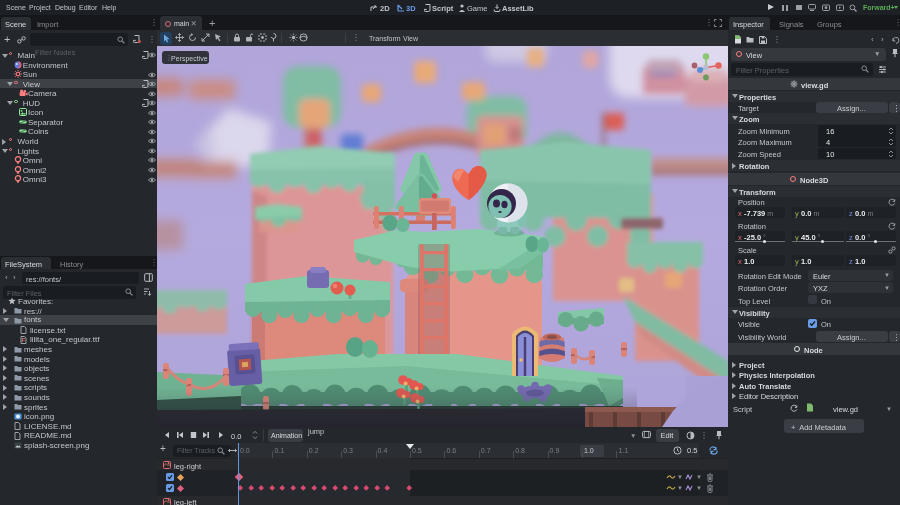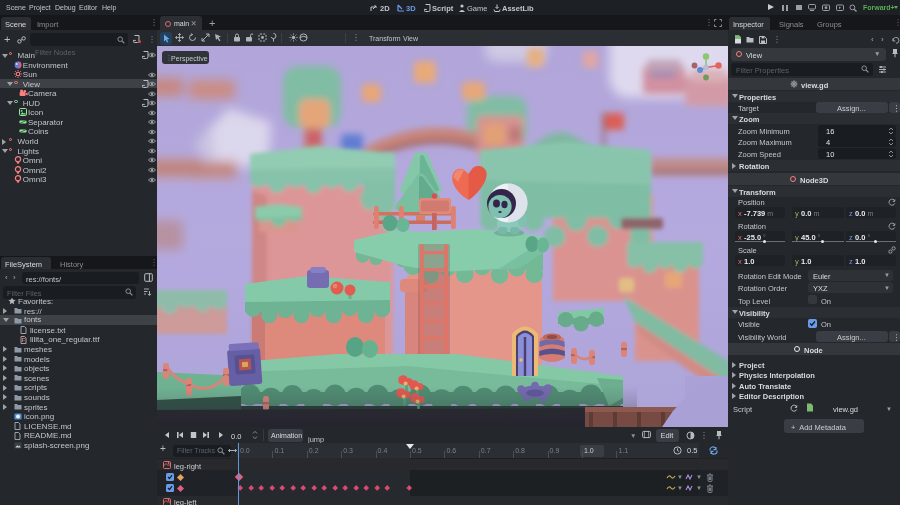--- a/index.html
+++ b/index.html
@@ -716,21 +716,21 @@
 <svg class="ab" style="left:60px;top:4px" width="8" height="8" viewBox="0 0 8 8">
       <path d="M2,1 L6,4 L2,7 Z" fill="#c3c6ca"></path>
     </svg>
 <div class="ab t75" style="left:74px;top:4.5px;color:#d7dade">0.0</div>
 <svg class="ab" style="left:95px;top:3px" width="6" height="10" viewBox="0 0 6 10">
       <path d="M1,3.4 L3,1.4 L5,3.4 M1,6.6 L3,8.6 L5,6.6" stroke="#8b8f94" fill="none"></path>
     </svg>
 <div class="ab" style="left:106px;top:2px;width:1px;height:12px;background:#373b40"></div>
 <div class="ab" style="left:111px;top:1.5px;width:35px;height:13px;background:#3a3e44;border-radius:3px"></div>
 <div class="ab t7" style="left:114px;top:4.5px;color:#d7dade">Animation</div>
-<div class="ab t75" style="left:151px;top:8px;color:#c3c6ca">jump</div>
+<div class="ab t75" style="left:151px;top:0;color:#c3c6ca">jump</div>
 <div class="ab t8 dim" style="left:473px;top:3.5px;font-size:6.5px">▼</div>
 <svg class="ab" style="left:485px;top:3px" width="9" height="9" viewBox="0 0 9 9">
       <rect x="0.6" y="1.4" width="7.8" height="6.2" rx="1" fill="none" stroke="#b8bdc2"></rect>
       <path d="M2.4,1.4 V7.6 M6.6,1.4 V7.6" stroke="#b8bdc2" stroke-width="0.7"></path>
     </svg>
 <div class="ab" style="left:499px;top:1.5px;width:23px;height:13px;background:#3a3e44;border-radius:3px"></div>
 <div class="ab t75" style="left:503.5px;top:4px;color:#d7dade">Edit</div>
 <svg class="ab" style="left:529px;top:3.5px" width="9" height="9" viewBox="0 0 9 9">
       <circle cx="4.5" cy="4.5" r="3.5" fill="none" stroke="#b8bdc2"></circle>
       <path d="M4.5,1 A3.5,3.5 0 0 1 4.5,8 Z" fill="#b8bdc2"></path>
@@ -1012,21 +1012,21 @@
 <div class="ab" style="left:728px;top:342.5px;width:172px;height:12px;background:#34383d"></div>
 <span class="ab" style="left:794.0px;top:346.0px;width:6.4px;height:6.4px;border:1.7px solid #e8eaec;border-radius:50%"></span>
 <div class="ab t75" style="left:804.0px;top:345.5px;color:#d7dade;font-weight:bold">Node</div>
 <span class="ab" style="left:732px;top:361.5px;width:0;height:0;border-top:3px solid transparent;border-bottom:3px solid transparent;border-left:4px solid #9ea3a8"></span>
 <div class="ab t75" style="left:739px;top:360.5px;color:#d7dade;font-weight:bold">Project</div>
 <span class="ab" style="left:732px;top:372.0px;width:0;height:0;border-top:3px solid transparent;border-bottom:3px solid transparent;border-left:4px solid #9ea3a8"></span>
 <div class="ab t75" style="left:739px;top:371.0px;color:#d7dade;font-weight:bold">Physics Interpolation</div>
 <span class="ab" style="left:732px;top:382.5px;width:0;height:0;border-top:3px solid transparent;border-bottom:3px solid transparent;border-left:4px solid #9ea3a8"></span>
 <div class="ab t75" style="left:739px;top:381.5px;color:#d7dade;font-weight:bold">Auto Translate</div>
 <span class="ab" style="left:732px;top:393.0px;width:0;height:0;border-top:3px solid transparent;border-bottom:3px solid transparent;border-left:4px solid #9ea3a8"></span>
-<div class="ab t75" style="left:739px;top:392.0px;color:#d7dade;font-weight:bold">Editor Description</div>
+<div class="ab t75" style="left:739px;top:392.0px;color:#d7dade;font-weight:normal">Editor Description</div>
 <div class="ab t75" style="left:733px;top:404.5px;color:#c3c6ca">Script</div>
 <svg class="ab" style="left:790px;top:403.5px" width="8" height="8" viewBox="0 0 8 8">
     <path d="M6.8,3 A3,3 0 1 0 6.8,5.4 M6.8,1.4 V3.4 H4.8" stroke="#b8bdc2" fill="none"></path>
   </svg>
 <svg class="ab" style="left:806px;top:403px" width="8" height="9" viewBox="0 0 8 9">
     <path d="M1,0.5 H5 L7,2.5 V8.5 H1 Z" fill="#7fbb6f"></path>
   </svg>
 <div class="ab t75" style="left:833px;top:405px;color:#d7dade">view.gd</div>
 <div class="ab" style="left:886px;top:405.5px;font-size:6px;color:#9b9fa4">▼</div>
 <div class="ab" style="left:784px;top:419px;width:80px;height:14px;background:#3a3e44;border-radius:3px"></div>

